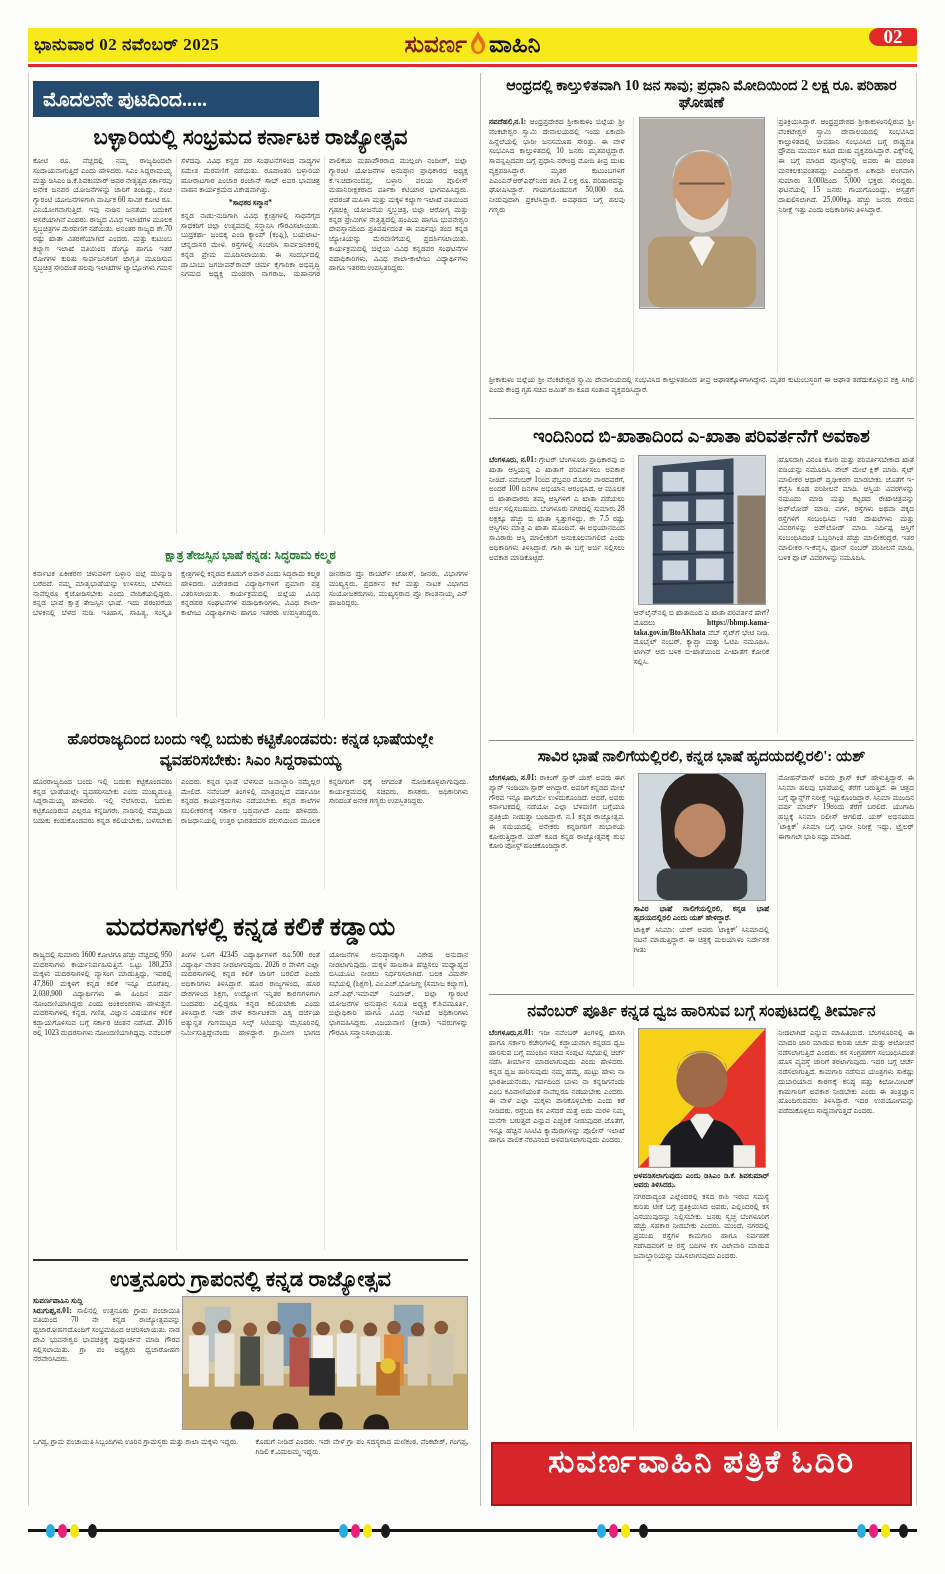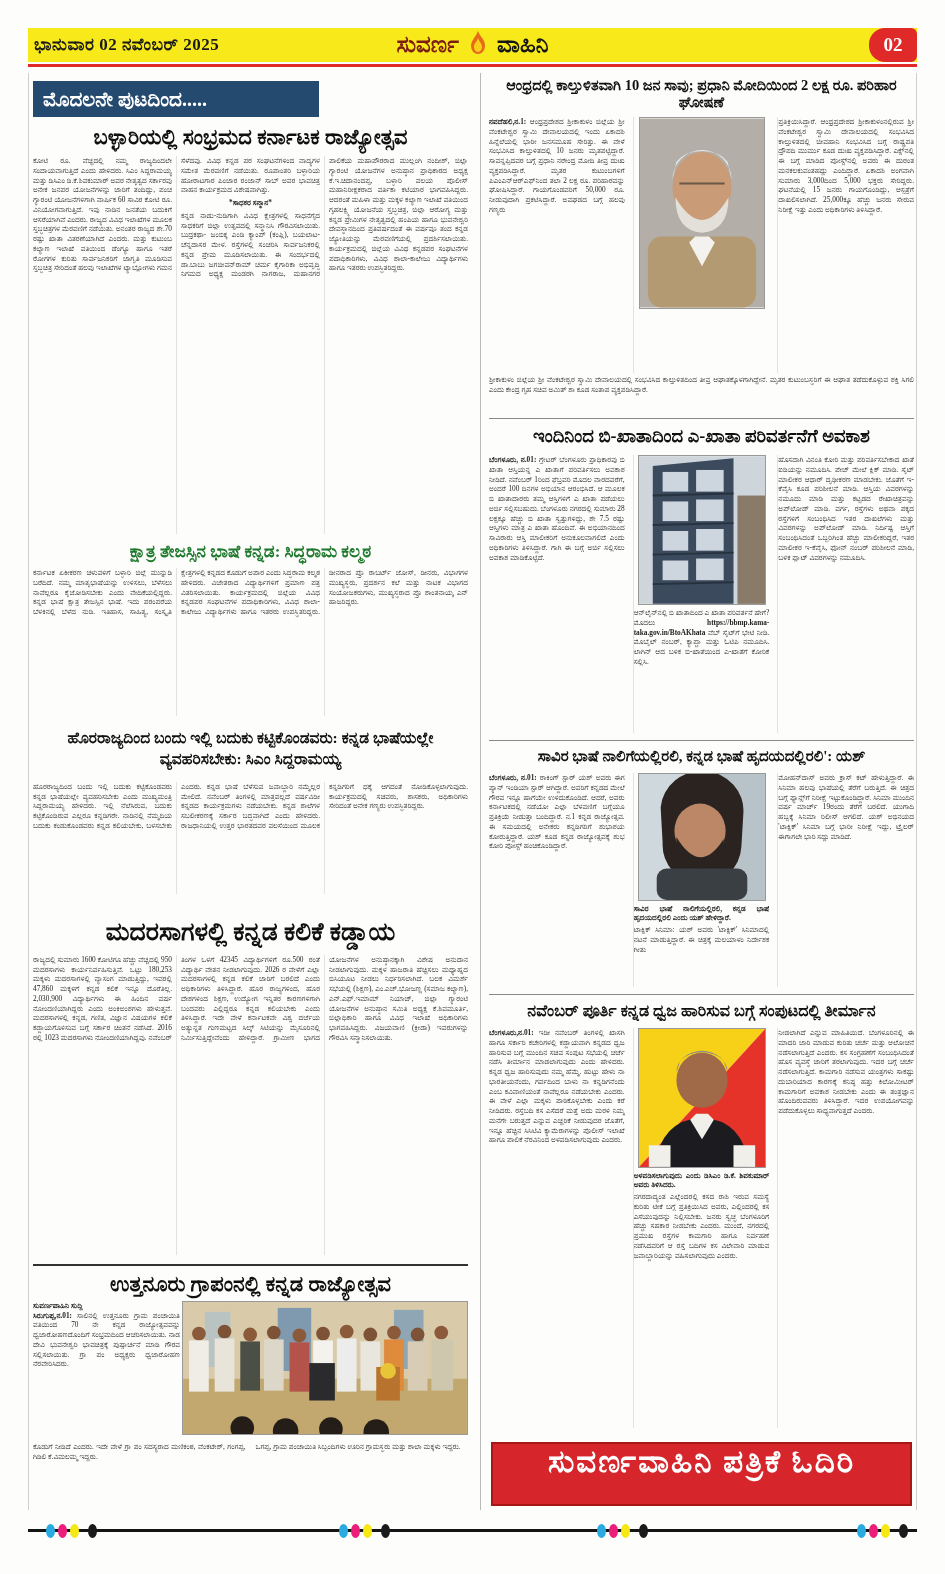--- a/index.html
+++ b/index.html
@@ -6,38 +6,38 @@
     --band_yellow:#f8ea1a; --rule_red:#e02a2a; --masthead_maroon:#7b1d12;
     --banner_navy:#254a70; --headline_green:#1f7a2d; --banner_red:#d6252b;
     --reg_cyan:#29abe2; --reg_magenta:#ec1e79; --reg_yellow:#f5e813; --reg_black:#1a1a1a;
   }
   *{margin:0;padding:0;box-sizing:border-box;}
   body{background:#ffffff;font-family:"Liberation Serif","DejaVu Serif",serif;color:#1a1a1a;}
   .page{width:945px;height:1574px;margin:0 auto;background:#fdfdfb;overflow:hidden;position:relative;}
   
   .band{margin:28px 28px 0 28px;height:34px;background:var(--band_yellow);display:flex;align-items:center;position:relative;padding:0 6px;}
   .date{font-weight:bold;font-size:17px;letter-spacing:.5px;}
-  .masthead{position:absolute;left:0;right:0;text-align:left;display:flex;justify-content:center;align-items:center;gap:10px;pointer-events:none;}
+  .masthead{position:absolute;left:0;right:0;text-align:left;display:flex;justify-content:center;align-items:center;gap:2px;pointer-events:none;}
   .mh1{color:var(--masthead_maroon);font-weight:bold;font-size:23px;}
   .mh2{color:#151515;font-weight:bold;font-size:23px;}
-  .pagenum{position:absolute;right:0;top:0;height:34px;width:48px;background:var(--rule_red);border-radius:16px 6px 6px 16px;color:#fff;font-weight:bold;font-size:19px;display:flex;align-items:center;justify-content:center;}
+  .pagenum{position:absolute;right:0;top:0;height:18px;width:48px;background:var(--rule_red);border-radius:16px 6px 6px 16px;color:#fff;font-weight:bold;font-size:19px;display:flex;align-items:center;justify-content:center;}
   .redrule{margin:2px 28px 0 28px;height:3px;background:var(--rule_red);}
   
   .content{margin:6px 28px 0 28px;display:flex;align-items:stretch;border-left:1px solid #cfcfcf;border-right:1px solid #cfcfcf;}
   .half-l{width:452px;padding:4px 12px 0 4px;border-right:1px solid #b9b9b9;}
   .half-r{flex:1;padding:2px 2px 0 8px;}
   
   .body3{column-count:3;column-gap:9px;column-rule:1px solid #e2e2e2;text-align:justify;font-size:7.3px;line-height:1.34;overflow:hidden;color:#222;}
   .row3{display:flex;gap:8px;overflow:hidden;}
   .c{flex:1;text-align:justify;font-size:7.3px;line-height:1.34;overflow:hidden;color:#222;}
   .c + .c{border-left:1px solid #e2e2e2;}
   .hl{font-weight:bold;text-align:center;color:#101010;}
   .hl-l1{font-size:21px;margin:8px 0 6px 0;}
-  .hl-green{font-size:17px;color:var(--headline_green);margin:8px 0 6px 0;}
-  .hl-l3{font-size:15.5px;margin:12px 14px 12px 14px;line-height:1.35;}
+  .hl-green{font-size:12px;color:var(--headline_green);margin:14px 0 6px 0;}
+  .hl-l3{font-size:15.5px;margin:12px 14px 6px 14px;line-height:1.35;}
   .hl-l4{font-size:25px;margin:24px 0 8px 0;}
   .hl-l5{font-size:21px;margin:6px 0 4px 0;}
   .hl-r1{font-size:14.5px;margin:2px 0 6px 0;}
   .hl-r2{font-size:18px;margin:6px 0 8px 0;}
   .hl-r3{font-size:15px;margin:6px 0 8px 0;text-align:center;}
   .hl-r4{font-size:16px;margin:6px 0 8px 0;}
   .contbanner{width:286px;height:36px;background:var(--banner_navy);color:#fff;font-weight:bold;font-size:20px;line-height:36px;padding-left:10px;margin:4px 0 6px 0;}
   .subhead{font-weight:bold;text-align:center;margin:3px 0;}
   .byline{font-weight:bold;}
   .photo{display:block;margin:0 auto 3px auto;border:1px solid #999;}
@@ -160,22 +160,22 @@
             </g>
             <g fill="#241d18">
               <circle cx="60" cy="128" r="12"></circle>
                 <circle cx="104" cy="131" r="13"></circle>
                 <circle cx="150" cy="129" r="12"></circle>
                 <circle cx="196" cy="132" r="13"></circle>
             </g>
           </svg>
         </div>
         <div class="l5below">
+          <div class="bcol">ಒಗಪ್ಪ, ಗ್ರಾಮ ಪಂಚಾಯಿತಿ ಸಿಬ್ಬಂದಿಗಳು ಊರಿನ ಗ್ರಾಮಸ್ಥರು ಮತ್ತು ಶಾಲಾ ಮಕ್ಕಳು ಇದ್ದರು.</div>
           <div class="bcol">ಕೊಡುಗೆ ನೀಡಿದೆ ಎಂದರು. ಇದೇ ವೇಳೆ ಗ್ರಾ ಪಂ ಸದಸ್ಯರಾದ ಮಣಿಕಂಠ, ವೆಂಕಟೇಶ್, ಗಂಗಪ್ಪ, ಗಿಡಿಲಿ ಕೆ.ವಿಮಲಮ್ಮ ಇದ್ದರು.</div>
-          <div class="bcol">ಒಗಪ್ಪ, ಗ್ರಾಮ ಪಂಚಾಯಿತಿ ಸಿಬ್ಬಂದಿಗಳು ಊರಿನ ಗ್ರಾಮಸ್ಥರು ಮತ್ತು ಶಾಲಾ ಮಕ್ಕಳು ಇದ್ದರು.</div>
         </div>
       </div>
     </div>
 
     <div class="half-r">
 
       <div>
         <div class="hl hl-r1">ಆಂಧ್ರದಲ್ಲಿ ಕಾಲ್ತುಳಿತವಾಗಿ 10 ಜನ ಸಾವು; ಪ್ರಧಾನಿ ಮೋದಿಯಿಂದ 2 ಲಕ್ಷ ರೂ. ಪರಿಹಾರ ಘೋಷಣೆ</div>
         <div class="row3" style="height:256px;">
           <div class="c">

